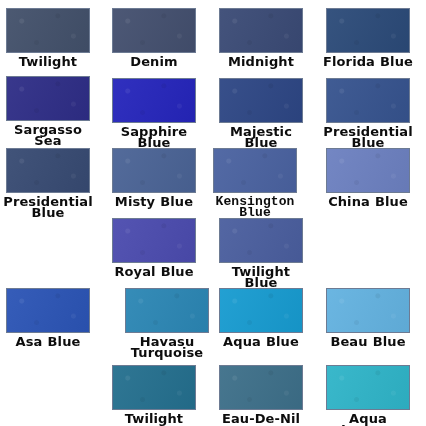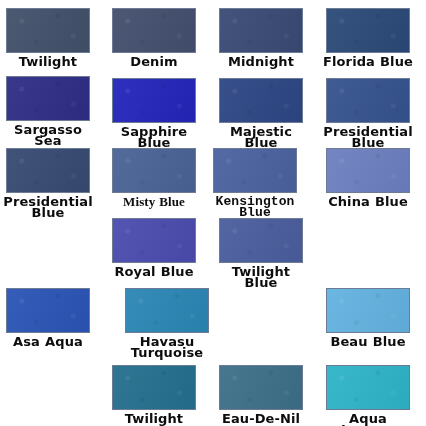--- a/index.html
+++ b/index.html
@@ -93,45 +93,49 @@
     <div class="swatch-cell" style="left: 320px; top: 78px;">
       <div class="swatch-chip" style="background: rgb(54, 83, 142); border-color: rgb(109, 123, 147);"></div>
       <div class="swatch-label" style="color: rgb(13, 13, 13);">Presidential Blue</div>
     </div>
     <div class="swatch-cell" style="left: 0px; top: 148px;">
       <div class="swatch-chip" style="background: rgb(55, 74, 114); border-color: rgb(109, 123, 147);"></div>
       <div class="swatch-label" style="color: rgb(13, 13, 13);">Presidential Blue</div>
     </div>
     <div class="swatch-cell" style="left: 106px; top: 148px;">
       <div class="swatch-chip" style="background: rgb(74, 99, 149); border-color: rgb(109, 123, 147);"></div>
-      <div class="swatch-label" style="color: rgb(13, 13, 13); font-family: Liberation Serif, serif;">Misty Blue</div>
+      <div class="swatch-label" style="color: rgb(13, 13, 13);">Misty Blue</div>
     </div>
     <div class="swatch-cell" style="left: 207px; top: 148px; font-family: Liberation Mono, monospace;">
       <div class="swatch-chip" style="background: rgb(74, 98, 160); border-color: rgb(109, 123, 147);"></div>
       <div class="swatch-label" style="color: rgb(13, 13, 13);">Kensington Blue</div>
     </div>
     <div class="swatch-cell" style="left: 320px; top: 148px;">
       <div class="swatch-chip" style="background: rgb(108, 128, 192); border-color: rgb(109, 123, 147);"></div>
       <div class="swatch-label" style="color: rgb(13, 13, 13);">China Blue</div>
     </div>
     <div class="swatch-cell" style="left: 106px; top: 218px;">
       <div class="swatch-chip" style="background: rgb(75, 75, 174); border-color: rgb(109, 123, 147);"></div>
       <div class="swatch-label" style="color: rgb(13, 13, 13);">Royal Blue</div>
     </div>
     <div class="swatch-cell" style="left: 213px; top: 218px;">
       <div class="swatch-chip" style="background: rgb(74, 94, 158); border-color: rgb(109, 123, 147);"></div>
       <div class="swatch-label" style="color: rgb(13, 13, 13);">Twilight Blue</div>
     </div>
     <div class="swatch-cell" style="left: 0px; top: 288px;">
       <div class="swatch-chip" style="background: rgb(43, 84, 181); border-color: rgb(109, 123, 147);"></div>
-      <div class="swatch-label" style="color: rgb(13, 13, 13);">Asa Aqua</div>
+      <div class="swatch-label" style="color: rgb(13, 13, 13);">Asa Blue</div>
     </div>
     <div class="swatch-cell" style="left: 119px; top: 288px;">
       <div class="swatch-chip" style="background: rgb(43, 134, 180); border-color: rgb(109, 123, 147);"></div>
       <div class="swatch-label" style="color: rgb(13, 13, 13);">Havasu Turquoise</div>
+    </div>
+    <div class="swatch-cell" style="left: 213px; top: 288px;">
+      <div class="swatch-chip" style="background: rgb(23, 155, 208); border-color: rgb(109, 123, 147);"></div>
+      <div class="swatch-label" style="color: rgb(13, 13, 13);">Aqua Blue</div>
     </div>
     <div class="swatch-cell" style="left: 320px; top: 288px;">
       <div class="swatch-chip" style="background: rgb(99, 178, 224); border-color: rgb(109, 123, 147);"></div>
       <div class="swatch-label" style="color: rgb(13, 13, 13);">Beau Blue</div>
     </div>
     <div class="swatch-cell" style="left: 106px; top: 365px;">
       <div class="swatch-chip" style="background: rgb(36, 111, 142); border-color: rgb(109, 123, 147);"></div>
       <div class="swatch-label" style="color: rgb(13, 13, 13);">Twilight</div>
     </div>
     <div class="swatch-cell" style="left: 213px; top: 365px;">

